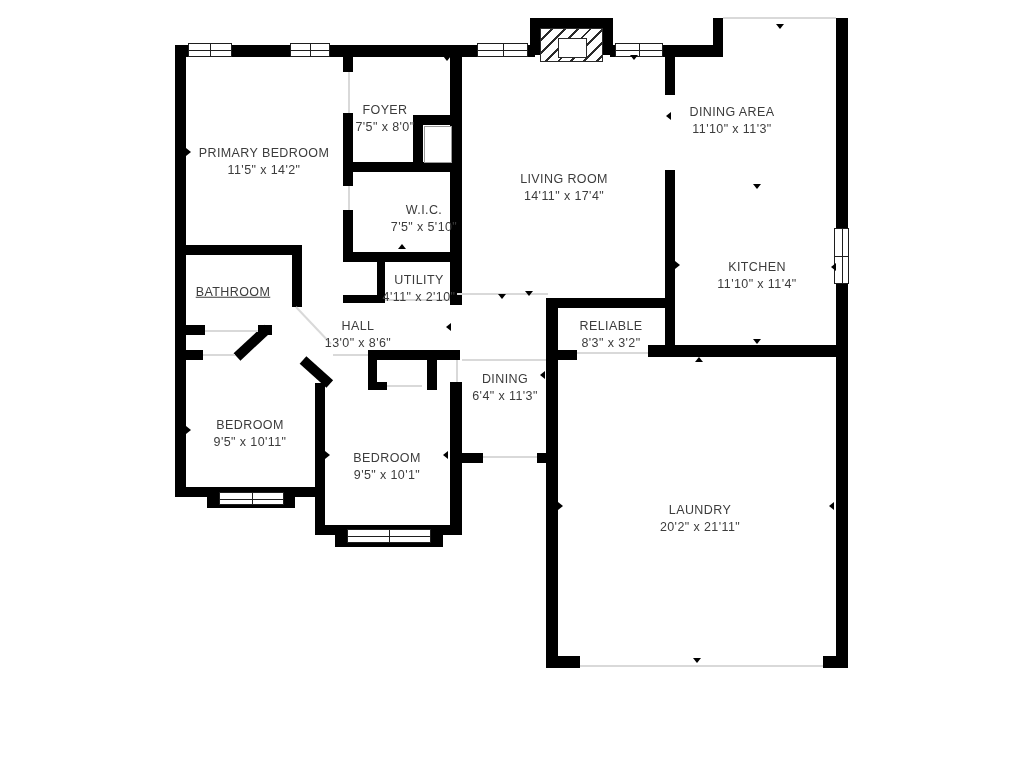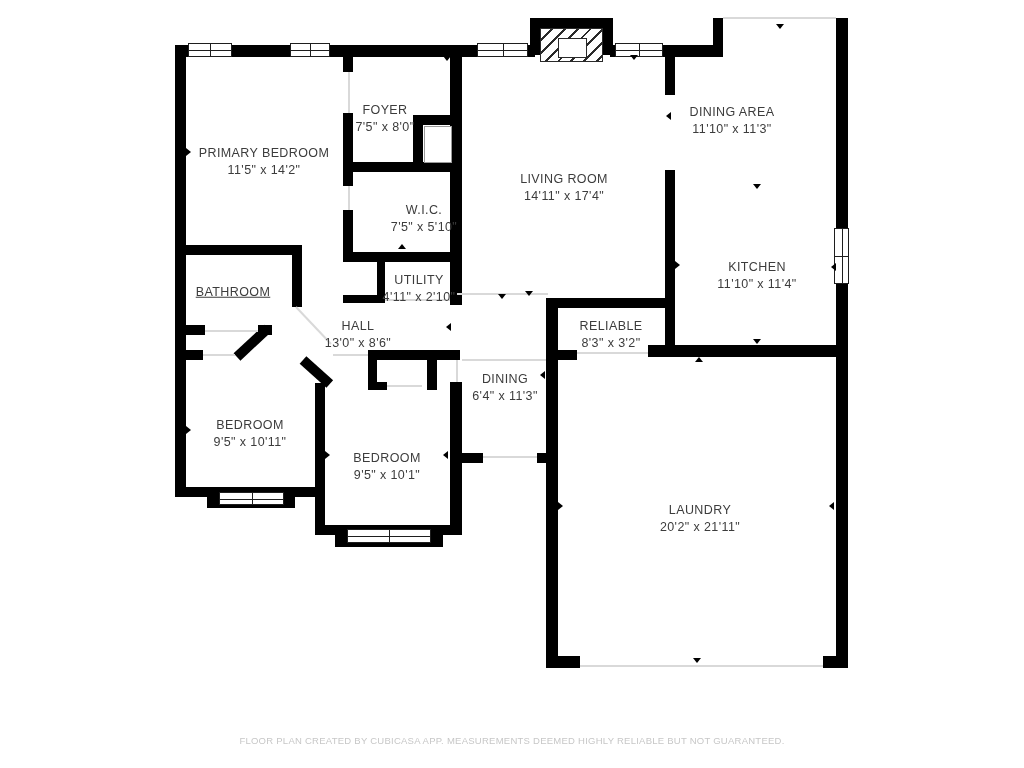--- a/index.html
+++ b/index.html
@@ -212,14 +212,13 @@
       <div class="room-label" style="left: 387px; top: 466px;">
         <div>BEDROOM</div>
         <div>9'5" x 10'1"</div>
       </div>
       <div class="room-label" style="left: 700px; top: 518px;">
         <div>LAUNDRY</div>
         <div>20'2" x 21'11"</div>
       </div>
     </div>
 
-  <div id="footer-text">FLOOR PLAN CREATED BY CUBICASA APP. MEASUREMENTS DEEMED HIGHLY RELIABLE BUT NOT GUARANTEED.</div>
 </div>
 
 </body></html>

